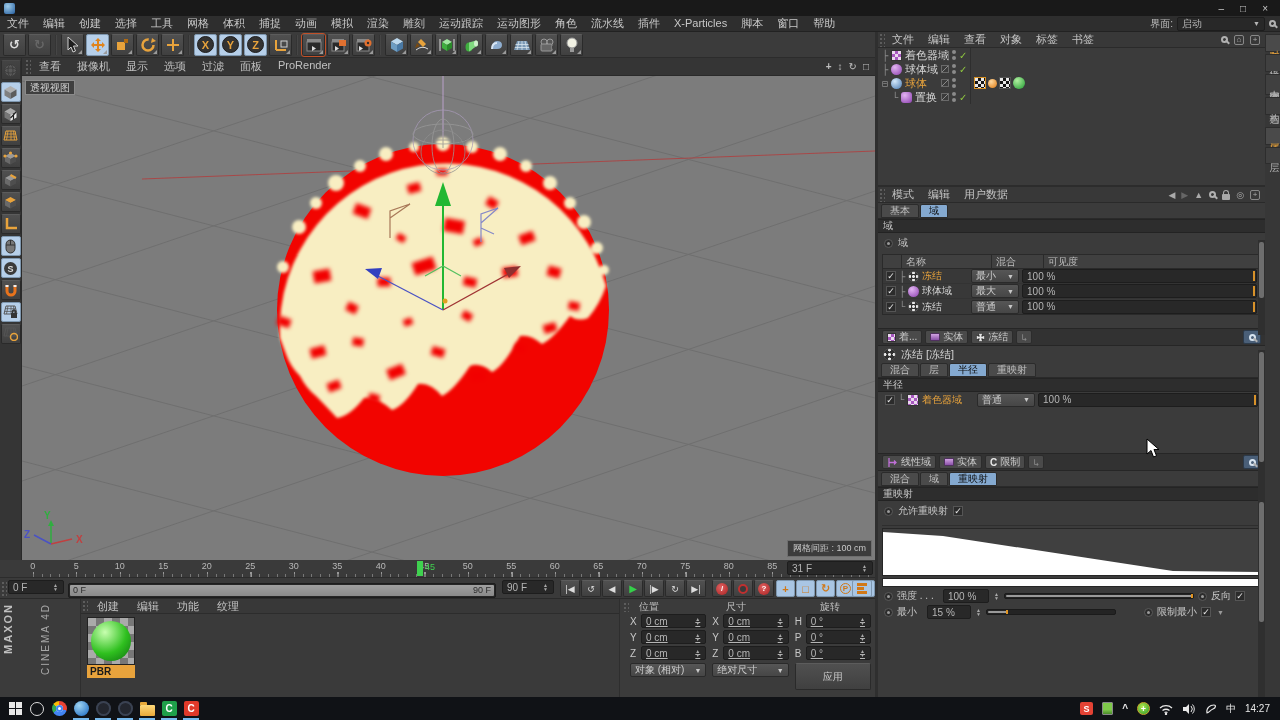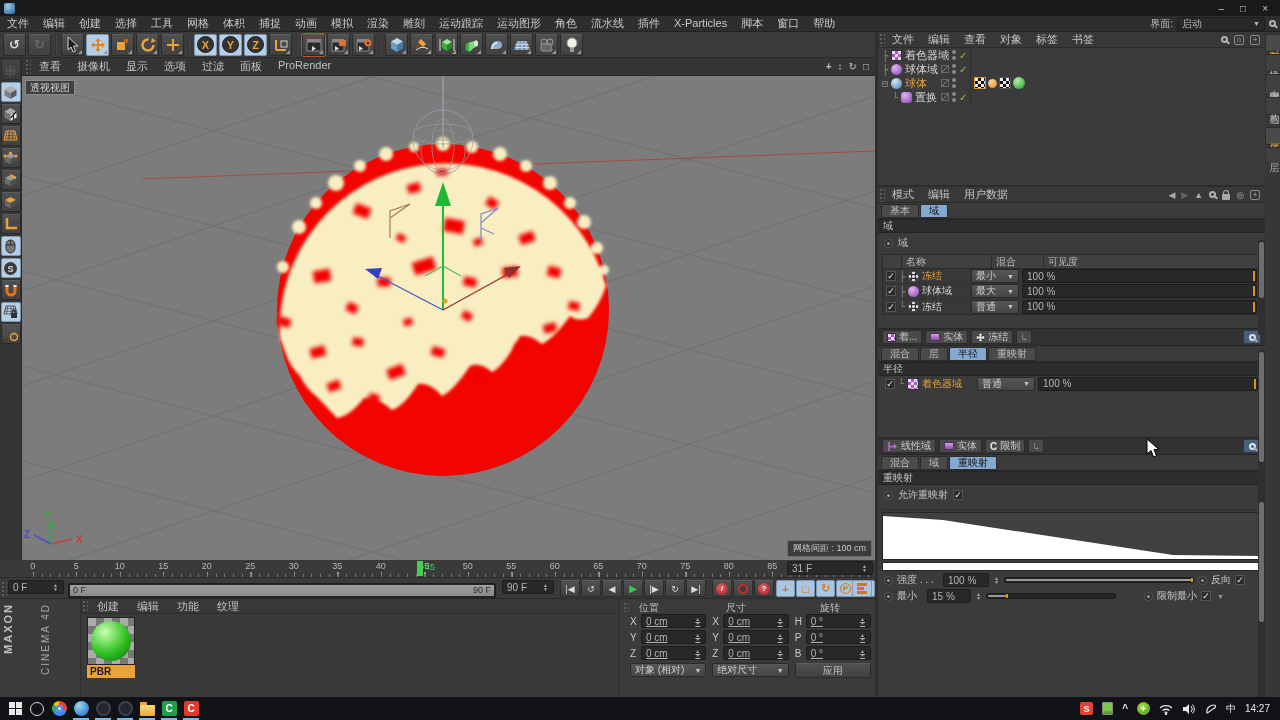--- a/index.html
+++ b/index.html
@@ -122,27 +122,27 @@
   .vert.maxon { left:2px; top:4px; font-weight:bold; color:#c0c0c0; }
   .vert.cine { left:40px; top:4px; font-size:10px; }
   .mat-panel { width:540px; background:#3a3a3a; border-left:1px solid #2e2e2e; border-right:1px solid #2e2e2e; }
   .mat-menu { height:15px; display:flex; align-items:center; background:#383838; border-bottom:1px solid #2c2c2c; }
   .mat-menu .m { padding:0 9px; color:#c0c0c0; font-size:11px; }
   .mat-item { margin:3px 0 0 6px; width:48px; }
   .mat-thumb { width:48px; height:48px; background:repeating-conic-gradient(#777 0 25%,#aaa 0 50%) 0 0/16px 16px; border:1px solid #222; position:relative; }
   .mat-thumb .sph { position:absolute; inset:3px; border-radius:50%; background:radial-gradient(circle at 35% 28%,#c8ffb0,#2fc01f 55%,#0d6e10); }
   .mat-name { background:#e8a33c; color:#1a1a1a; font-size:10px; font-weight:bold; text-align:left; padding:0 3px; line-height:13px; width:48px; }
   .coord-panel { flex:1; display:flex; flex-direction:column; padding:2px 4px 0 2px; }
-  .coord-head { display:flex; font-size:10px; color:#c0c0c0; height:13px; align-items:center; }
+  .coord-head { display:flex; font-size:10px; color:#c0c0c0; height:13px; align-items:flex-end; }
   .coord-grid { display:grid; grid-template-columns:1fr 1fr 1fr; column-gap:6px; row-gap:2px; padding-left:8px; }
   .crow { display:flex; align-items:center; gap:3px; }
   .crow .k { width:8px; font-size:10px; color:#c8c8c8; }
   .crow .fld { flex:1;text-decoration:underline; }
   .coord-foot { display:grid; grid-template-columns:1fr 1fr 1fr; column-gap:6px; padding-left:8px; margin-top:3px; }
-  .applybtn { height:15px; font-size:10px; color:#ccc; }
+  .applybtn { height:27px; font-size:10px; color:#ccc; }
 
   
   .right-panel { position:absolute; left:875px; top:0; width:405px; height:665px; background:#3b3b3b; border-left:3px solid #2f2f2f; }
   .rp-inner { position:absolute; left:0; top:0; width:387px; height:665px; }
   .rp-rail { position:absolute; left:387px; top:0; width:18px; height:665px; background:#373737; display:flex; flex-direction:column; gap:2px; padding-top:2px; }
   .panel-menu { height:16px; background:#383838; border-bottom:1px solid #2a2a2a; display:flex; align-items:center; }
   .panel-menu .m { padding:0 7px; color:#c4c4c4; font-size:11px; }
   .pm-icons { margin-left:auto; display:flex; align-items:center; gap:6px; padding-right:5px; color:#aaa; font-size:9px; }
   .om-tree { position:relative; height:139px; background:#3b3b3b; border-bottom:2px solid #2c2c2c; }
   .om-row { display:flex; align-items:center; height:14px; font-size:11px; gap:3px; padding-left:4px; }
@@ -1002,20 +1002,24 @@
               <span class="frz" style="width:9px;height:9px"></span>
               <span>冻结</span>
             </span>
           <span class="chip">
               <span class="tree">↳</span>
             </span>
           <span class="searchchip">
               <span class="mag" style="border-color:#d8e4f0"></span>
             </span>
         </div>
+        <div class="am-title">
+          <span class="frz" style="width:13px;height:13px"></span>
+          <span>冻结 [冻结]</span>
+        </div>
         <div class="tabrow">
           <span class="tab">混合</span>
           <span class="tab">层</span>
           <span class="tab act">半径</span>
           <span class="tab">重映射</span>
         </div>
         <div class="sect">半径</div>
         <div class="frow" style="margin:0 4px;border-bottom:none">
           <span class="chkbox">✓</span>
             <span class="tree">└</span>

